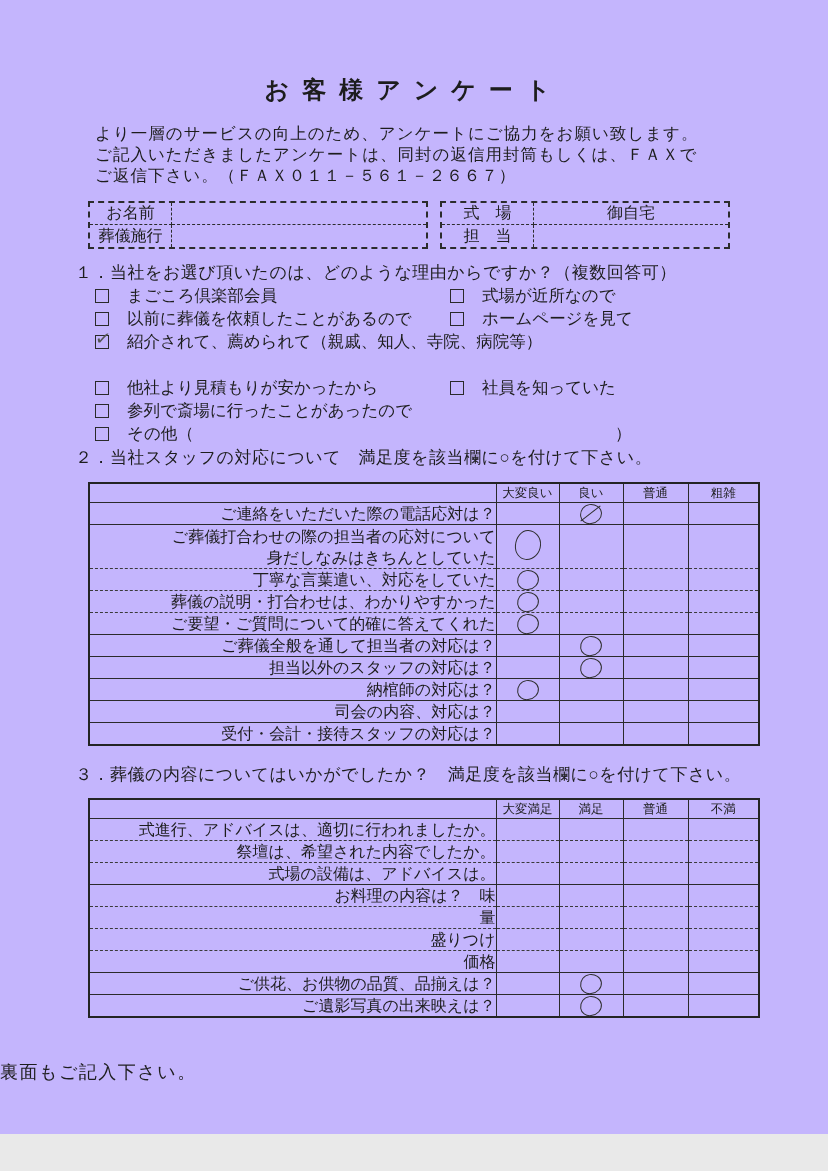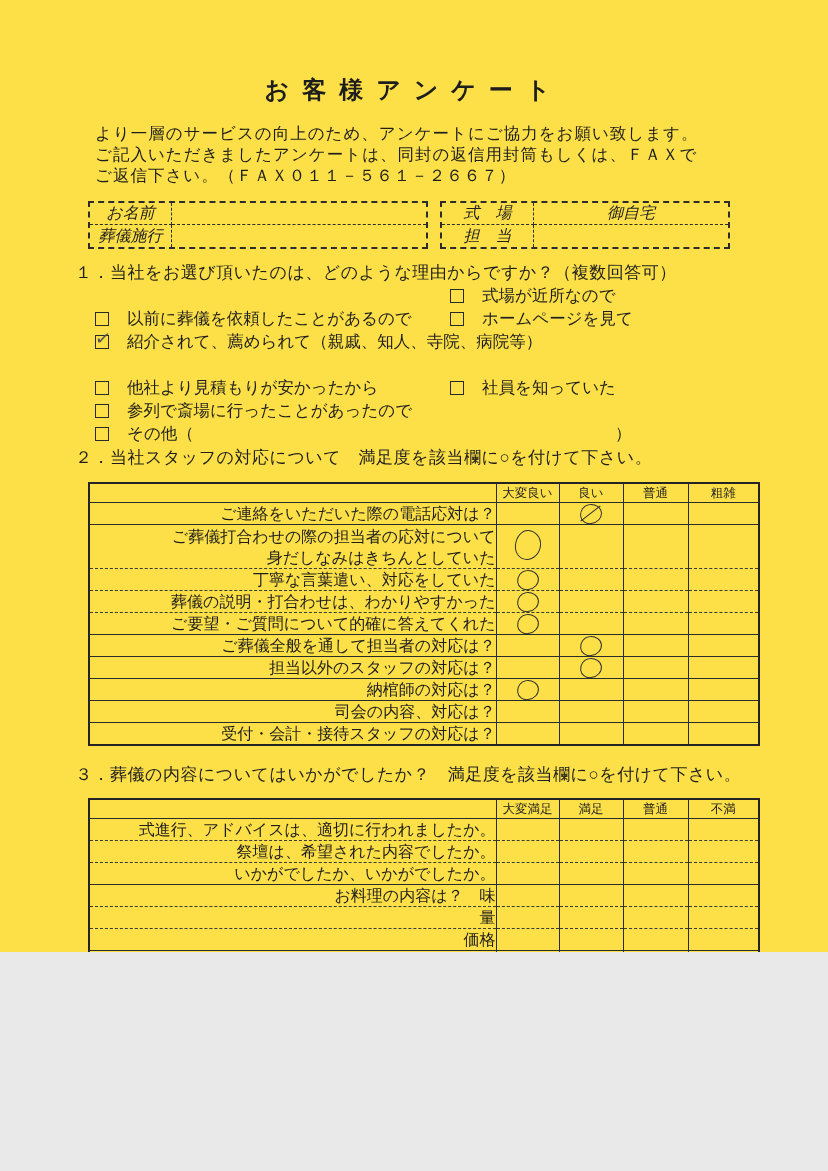--- a/index.html
+++ b/index.html
@@ -2,22 +2,22 @@
 <html><head>
 <meta charset="utf-8">
 <style>
   html,body{margin:0;padding:0;}
   body{
     width:828px;height:1171px;
     background:#e9e9e9;
     font-family:"Liberation Sans","DejaVu Sans",sans-serif;
   }
   .page{
-    position:relative;width:828px;height:952px;
-    background:#fde047;color:#1d1d1d;overflow:hidden;
+    position:relative;width:828px;height:1134px;
+    background:#c4b5fd;color:#1d1d1d;overflow:hidden;
   }
   
   .title{
     position:absolute;top:74px;left:0;width:100%;
     text-align:center;font-size:24px;font-weight:bold;
     letter-spacing:13px;white-space:nowrap;
   }
   .intro{
     position:absolute;top:123px;left:95px;width:660px;
     font-size:16.5px;line-height:21px;letter-spacing:1px;
@@ -26,21 +26,21 @@
   .ibox{
     position:absolute;top:201px;height:48px;
     border:2px dashed #2c2c2c;box-sizing:border-box;
     display:grid;grid-template-rows:1fr 1fr;font-size:16px;
   }
   .ibox-left{left:88px;width:340px;grid-template-columns:82px 1fr;}
   .ibox-right{left:440px;width:290px;grid-template-columns:92px 1fr;}
   .ibox{display:grid;}
   .icell{
     display:flex;align-items:center;justify-content:center;
-    box-sizing:border-box;white-space:nowrap;font-style:italic;
+    box-sizing:border-box;white-space:nowrap;
   }
   .icell.lblc{border-right:1.5px dashed #2c2c2c;}
   .icell.top{border-bottom:1.5px dashed #2c2c2c;}
   
   .qhead{
     position:absolute;left:75px;font-size:17px;font-weight:500;
     letter-spacing:0.5px;white-space:nowrap;
   }
   
   .opt-row{position:absolute;height:23px;font-size:16.5px;}
@@ -125,20 +125,24 @@
   <div class="ibox ibox-right">
     <div class="icell lblc top">式　場</div>
     <div class="icell top">御自宅</div>
     <div class="icell lblc">担　当</div>
     <div class="icell"></div>
   </div>
 
   <div class="qhead" style="top:261px">１．当社をお選び頂いたのは、どのような理由からですか？（複数回答可）</div>
 
   <div class="opt-row" style="top:285px;left:0;width:828px">
+    <div class="opt" style="left:95px">
+      <span class="checkbox"></span>
+      <span>まごころ倶楽部会員</span>
+    </div>
     <div class="opt" style="left:450px">
       <span class="checkbox"></span>
       <span>式場が近所なので</span>
     </div>
   </div>
 
   <div class="opt-row" style="top:308px;left:0;width:828px">
     <div class="opt" style="left:95px">
       <span class="checkbox"></span>
       <span>以前に葬儀を依頼したことがあるので</span>
@@ -303,44 +307,58 @@
       <td class="ans"></td>
     </tr>
     <tr class="dashed">
       <td class="lbl">祭壇は、希望された内容でしたか。</td>
       <td class="ans"></td>
       <td class="ans"></td>
       <td class="ans"></td>
       <td class="ans"></td>
     </tr>
     <tr>
-      <td class="lbl">いかがでしたか、いかがでしたか。</td>
+      <td class="lbl">式場の設備は、アドバイスは。</td>
       <td class="ans"></td>
       <td class="ans"></td>
       <td class="ans"></td>
       <td class="ans"></td>
     </tr>
     <tr class="dashed">
       <td class="lbl">お料理の内容は？　味</td>
       <td class="ans"></td>
       <td class="ans"></td>
       <td class="ans"></td>
       <td class="ans"></td>
     </tr>
     <tr class="dashed">
       <td class="lbl indent">量</td>
       <td class="ans"></td>
       <td class="ans"></td>
       <td class="ans"></td>
       <td class="ans"></td>
     </tr>
+    <tr class="dashed">
+      <td class="lbl indent">盛りつけ</td>
+      <td class="ans"></td>
+      <td class="ans"></td>
+      <td class="ans"></td>
+      <td class="ans"></td>
+    </tr>
     <tr>
       <td class="lbl indent">価格</td>
       <td class="ans"></td>
       <td class="ans"></td>
+      <td class="ans"></td>
+      <td class="ans"></td>
+    </tr>
+    <tr>
+      <td class="lbl">ご供花、お供物の品質、品揃えは？</td>
+      <td class="ans"></td>
+      <td class="ans circled"></td>
       <td class="ans"></td>
       <td class="ans"></td>
     </tr>
     <tr>
       <td class="lbl">ご遺影写真の出来映えは？</td>
       <td class="ans"></td>
       <td class="ans circled"></td>
       <td class="ans"></td>
       <td class="ans"></td>
     </tr>

